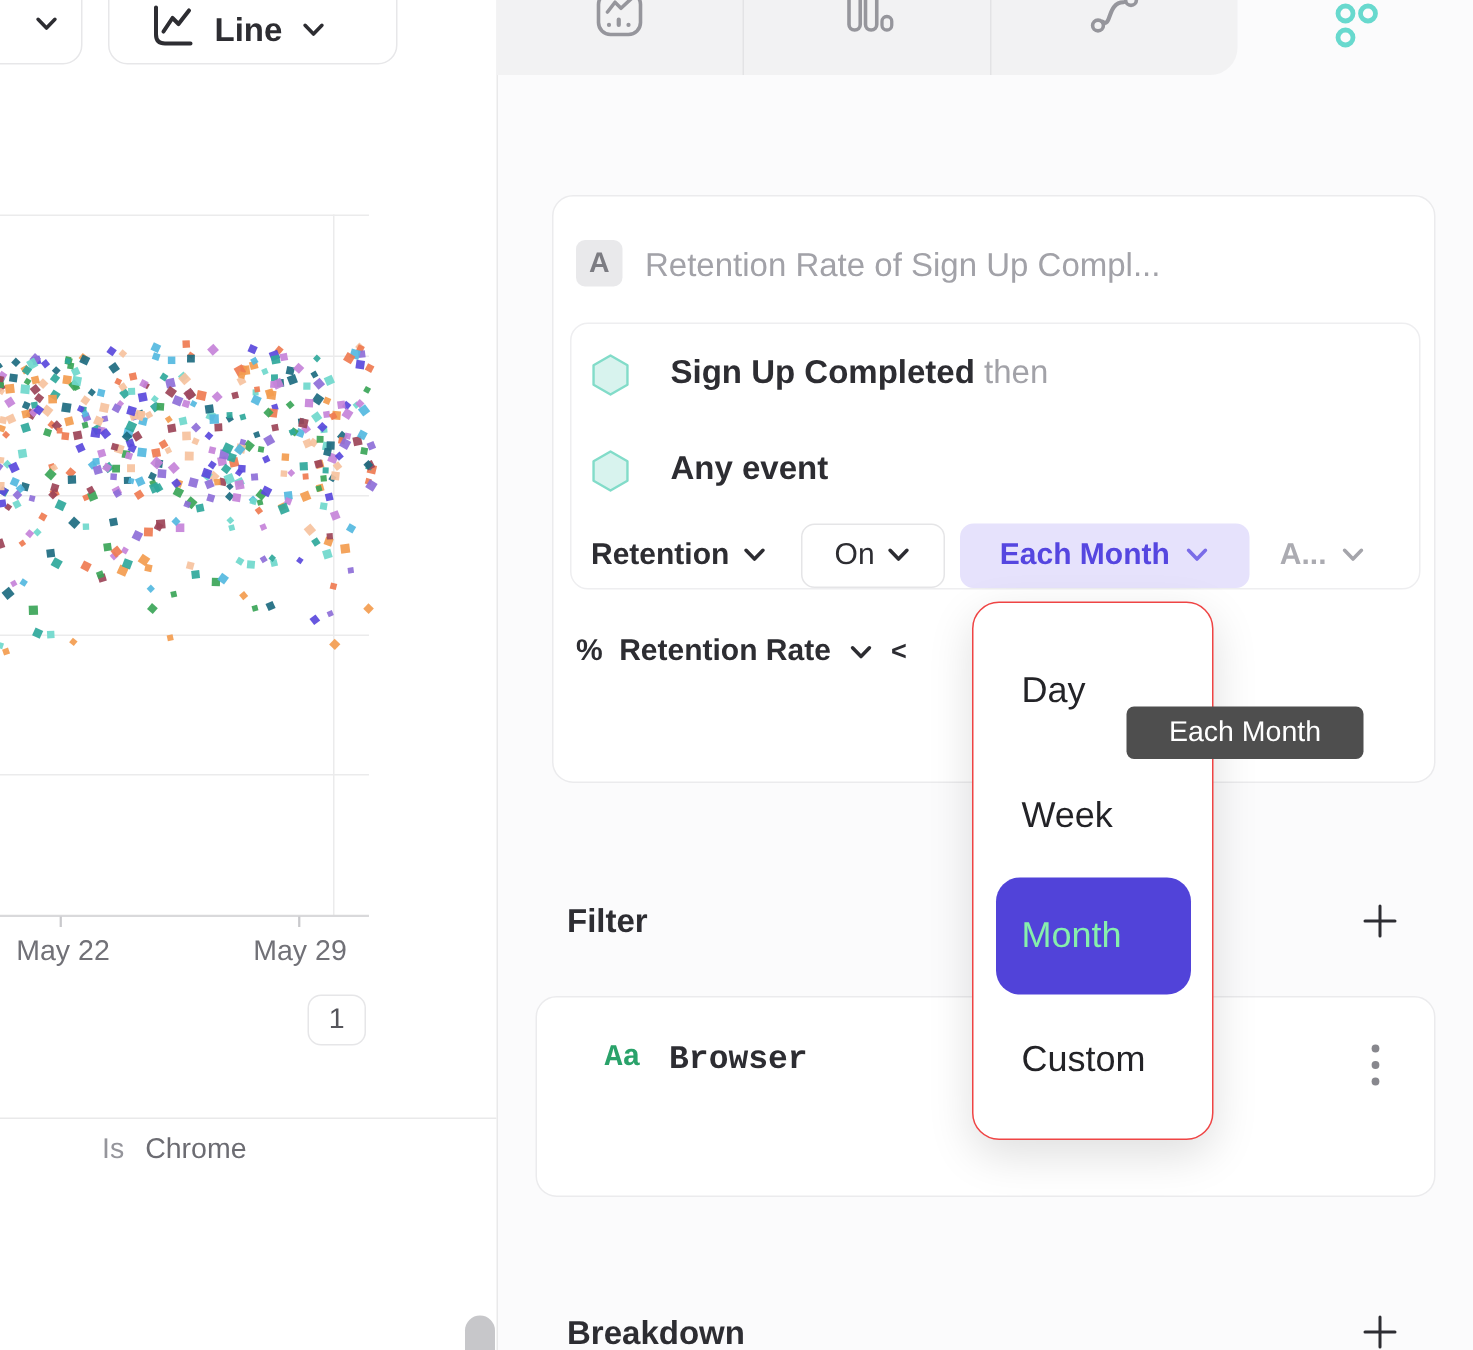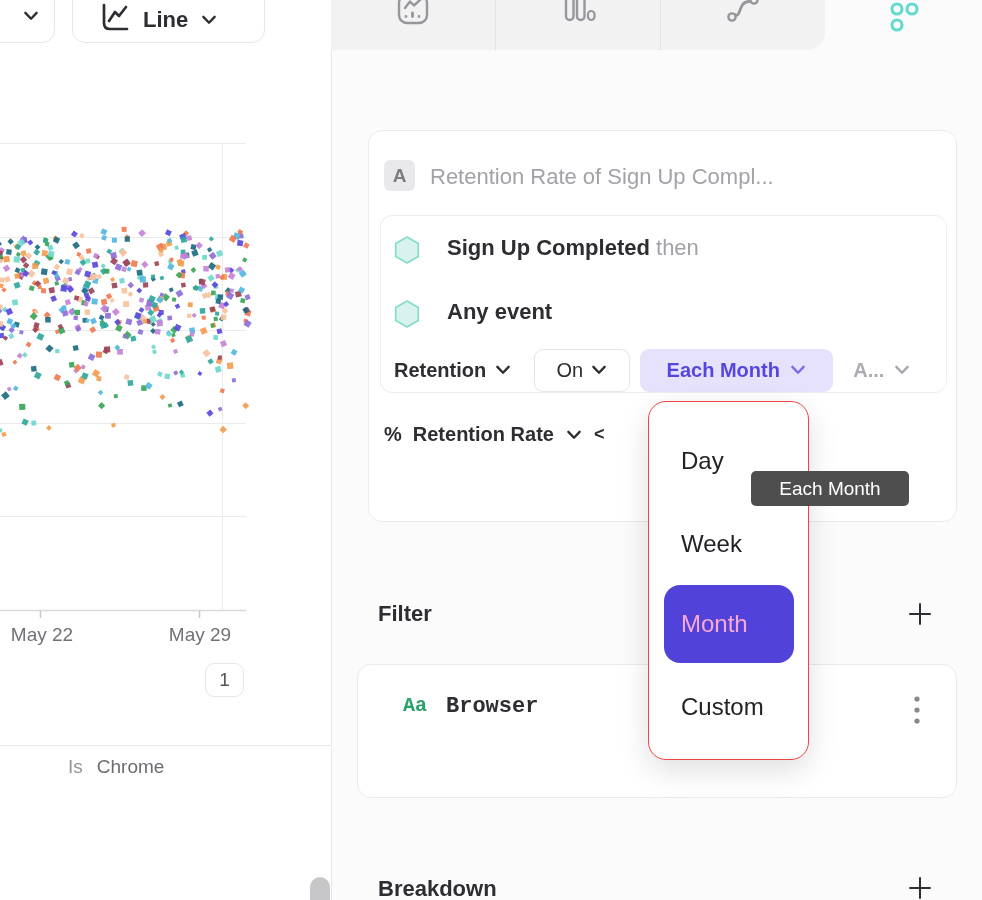--- a/index.html
+++ b/index.html
@@ -76,21 +76,21 @@
 
   
   .menu { position:absolute; left:648px; top:401px; width:161px; height:359px;
     background:#fff; border:1px solid #ef4444; border-radius:18px;
     box-shadow:0 10px 30px rgba(0,0,0,.13); z-index:20; }
   .menu-item { position:absolute; left:32px; font-size:24px; font-weight:500; color:#232327;
     white-space:nowrap; }
   .mi-0 { top:45px; } .mi-1 { top:128px; } .mi-3 { top:291px; }
   .mi-2 { left:15px; top:183px; width:130px; height:78px; border-radius:16px;
     display:flex; align-items:center; padding-left:17px; }
-  .menu-item.selected { background:#5143d9; color:#f9a8d4; }
+  .menu-item.selected { background:#5143d9; color:#86efac; }
 
   .tooltip { position:absolute; left:751px; top:471px; width:158px; height:35px;
     background:#4e4e4e; border-radius:5px; z-index:30; display:flex; align-items:center;
     justify-content:center; font-size:19px; color:#fff; }
 
   
   .section-title { position:absolute; left:378px; font-size:22px; font-weight:700; }
   .st-filter { top:601px; } .st-breakdown { top:876px; }
   .plus-btn { position:absolute; width:32px; height:32px; left:904px; color:#2d2d32; }
   .pb-filter { top:598px; } .pb-breakdown { top:872px; }

